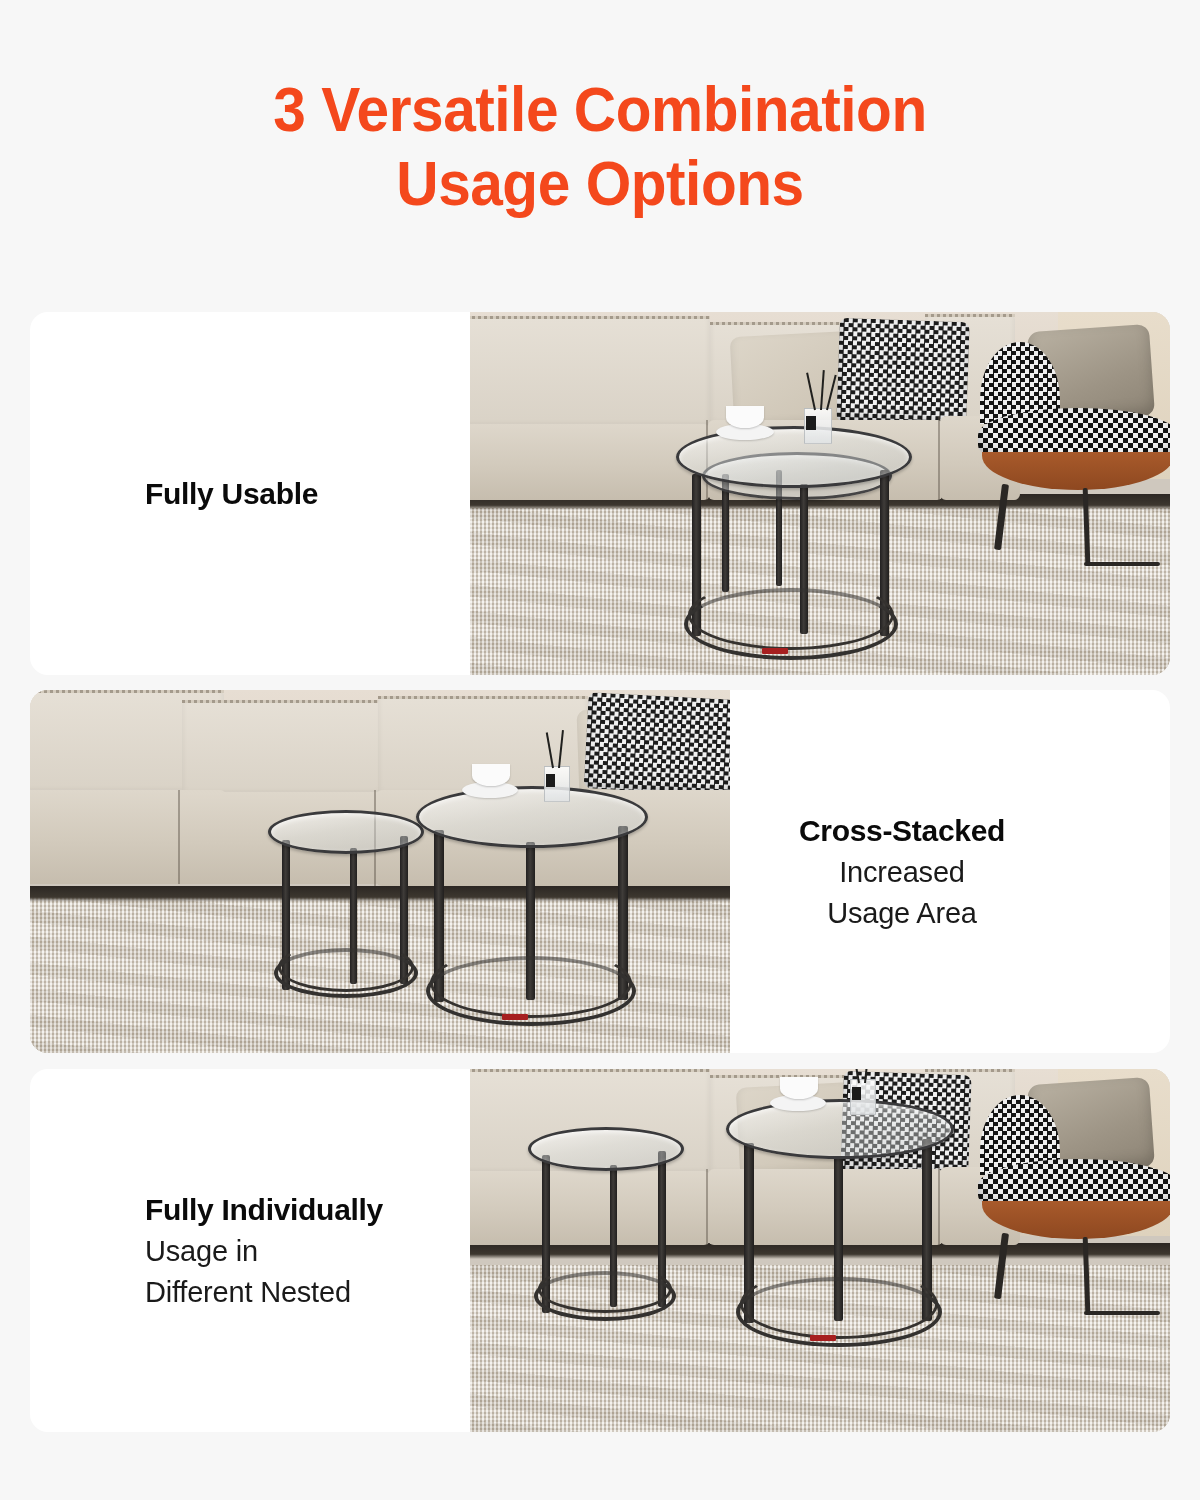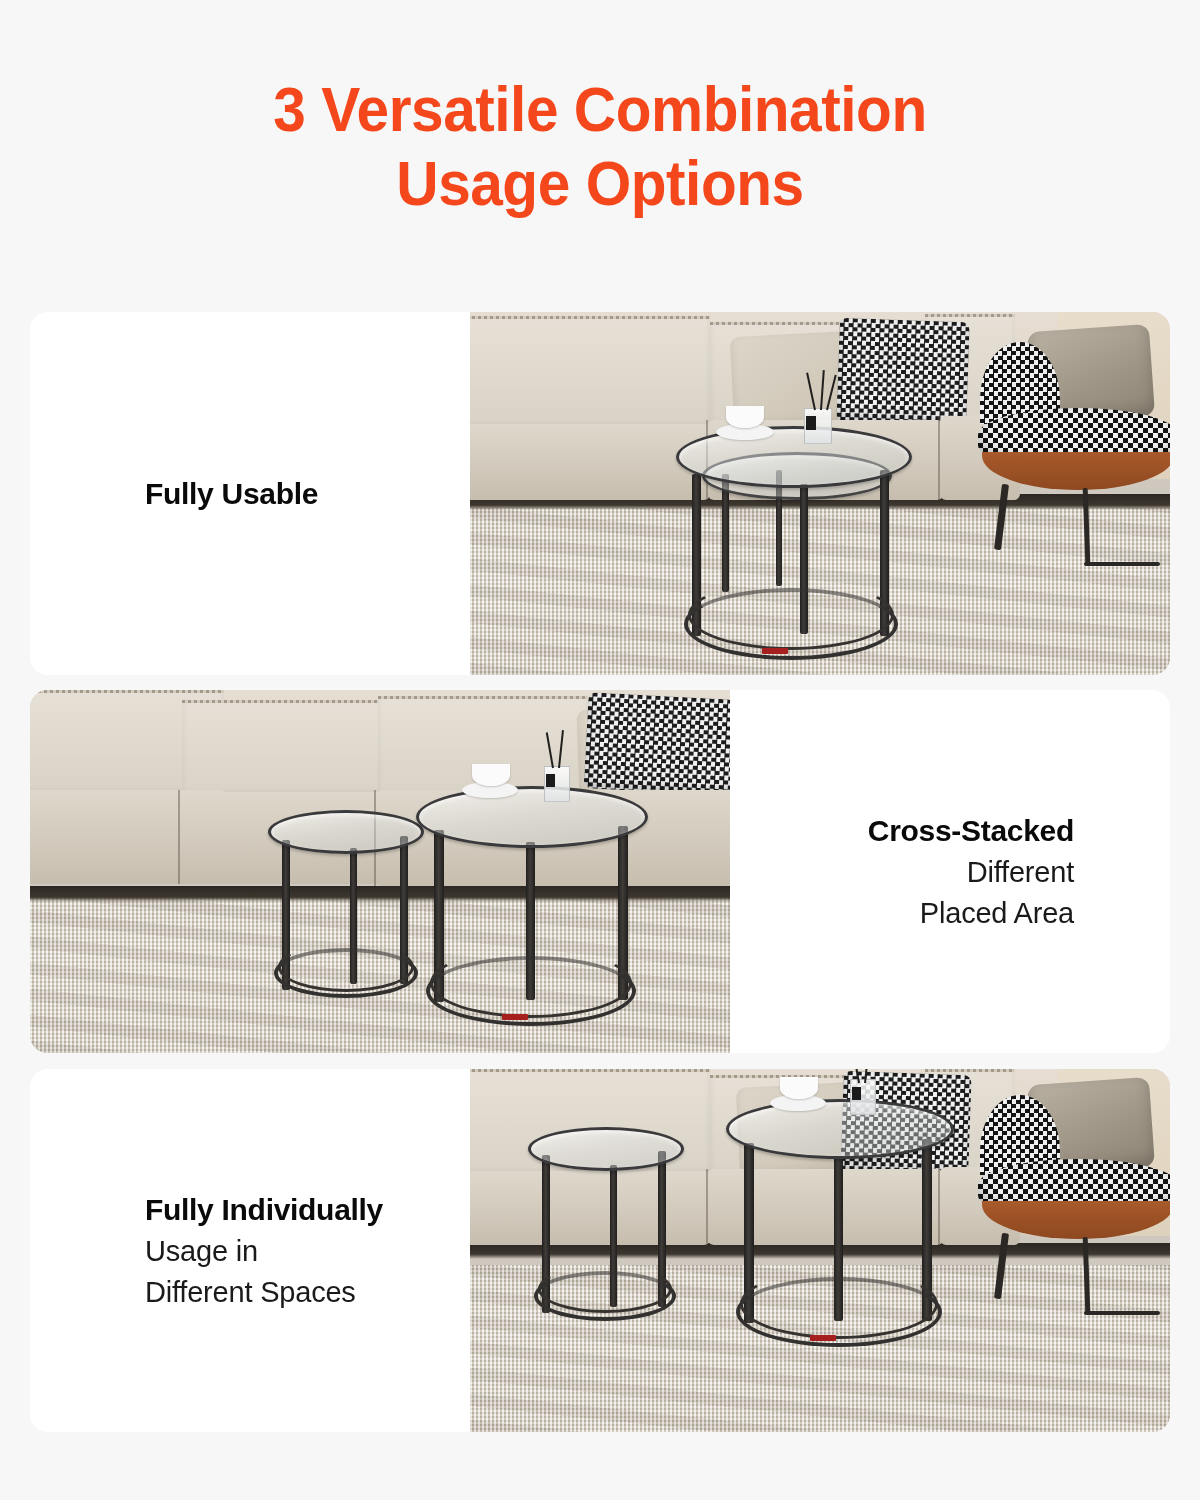--- a/index.html
+++ b/index.html
@@ -62,21 +62,21 @@
   
   .textwrap {
     position: absolute;
     top: 0;
     height: 100%;
     display: flex;
     flex-direction: column;
     justify-content: center;
   }
   .text-left  { left: 0;  width: 440px; padding-left: 115px; align-items: flex-start; text-align: left; }
-  .text-right { right: 0; width: 440px; padding-right: 96px; align-items: flex-end; text-align: right; }
+  .text-right { right: 0; width: 440px; padding-right: 96px; align-items: center; text-align: right; }
 
   .cap-title {
     font-size: 30px;
     font-weight: 700;
     color: #0a0a0a;
     line-height: 42px;
     letter-spacing: -0.3px;
     white-space: nowrap;
   }
   .cap-sub {
@@ -362,31 +362,31 @@
           <div class="diffuser" style="left:514px; top:76px;  width:26px; height:36px;"></div>
           <div class="reed" style="left:522px; top:42px; height:36px; transform:rotate(-10deg);"></div>
           <div class="reed" style="left:528px; top:40px; height:38px; transform:rotate(6deg);"></div>
           <div class="label-tag" style="left:516px; top:84px; width:9px; height:13px;"></div>
         </div>
       </div>
     </div>
 
     <div class="textwrap text-right">
       <div class="cap-title">Cross-Stacked</div>
-      <div class="cap-sub">Different</div>
-      <div class="cap-sub">Placed Area</div>
+      <div class="cap-sub">Increased</div>
+      <div class="cap-sub">Usage Area</div>
     </div>
   </div>
 
   <div class="card" id="card-3">
 
     <div class="textwrap text-left">
       <div class="cap-title">Fully Individually</div>
       <div class="cap-sub">Usage in</div>
-      <div class="cap-sub">Different Spaces</div>
+      <div class="cap-sub">Different Nested</div>
     </div>
 
     <div class="photo photo-right">
       <div class="scene">
         <div class="wall"></div>
         <div class="wall-warm"></div>
         <div class="rug"></div>
         <div class="baseline" style="top:174px"></div>
 
         <div class="sofa-back" style="left:-10px; top:0px;  width:250px; height:106px;"></div>

